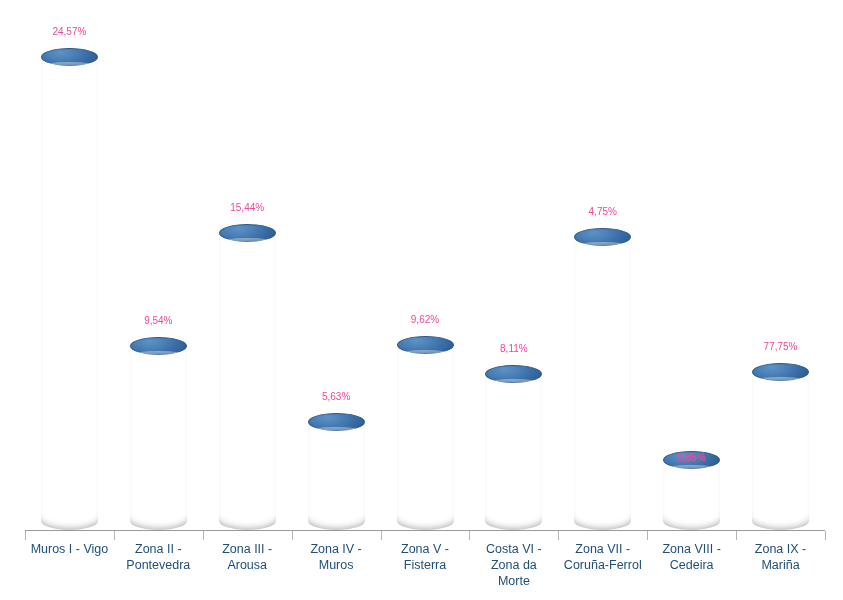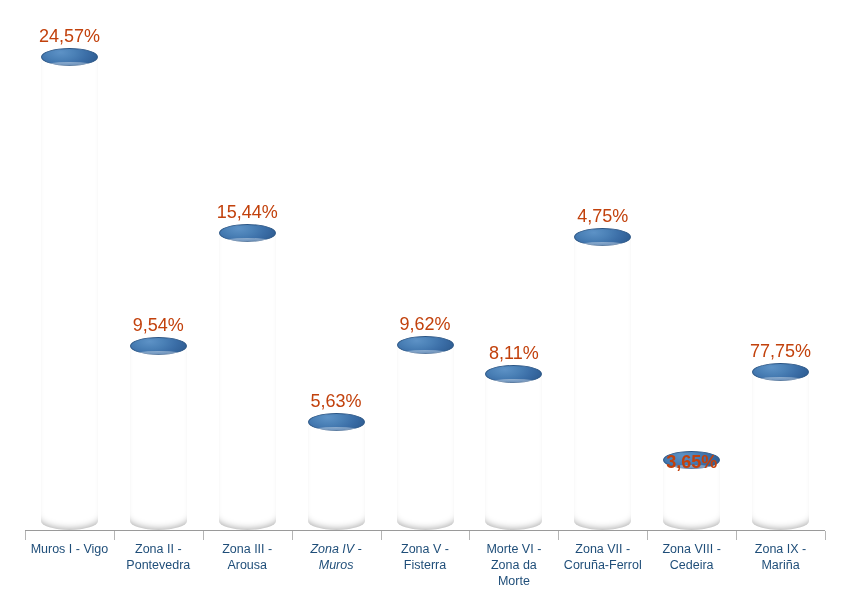--- a/index.html
+++ b/index.html
@@ -103,22 +103,22 @@
     height: 9px;
     border-radius: 50%;
     background: linear-gradient(to bottom, rgba(255,255,255,0.40), rgba(255,255,255,0));
     pointer-events: none;
   }
 
   
   .data-label {
     position: absolute;
     text-align: center;
-    color: #c2410c;
-    font-size: 18px;
+    color: #ec4899;
+    font-size: 10px;
     font-family: "Liberation Sans", sans-serif;
     white-space: nowrap;
   }
 
   
   .cat-label {
     position: absolute;
     top: 541px;
     text-align: center;
     color: #1f4e79;
@@ -228,30 +228,30 @@
         <div>Muros I - Vigo</div>
       </div>
       <div class="cat-label" style="left: 113.889px; width: 88.8889px;">
         <div>Zona II -</div>
         <div>Pontevedra</div>
       </div>
       <div class="cat-label" style="left: 202.778px; width: 88.8889px;">
         <div>Zona III -</div>
         <div>Arousa</div>
       </div>
-      <div class="cat-label" style="left: 291.667px; width: 88.8889px; font-style: italic;">
+      <div class="cat-label" style="left: 291.667px; width: 88.8889px;">
         <div>Zona IV -</div>
         <div>Muros</div>
       </div>
       <div class="cat-label" style="left: 380.556px; width: 88.8889px;">
         <div>Zona V -</div>
         <div>Fisterra</div>
       </div>
       <div class="cat-label" style="left: 469.444px; width: 88.8889px;">
-        <div>Morte VI -</div>
+        <div>Costa VI -</div>
         <div>Zona da</div>
         <div>Morte</div>
       </div>
       <div class="cat-label" style="left: 558.333px; width: 88.8889px;">
         <div>Zona VII -</div>
         <div>Coruña-Ferrol</div>
       </div>
       <div class="cat-label" style="left: 647.222px; width: 88.8889px;">
         <div>Zona VIII -</div>
         <div>Cedeira</div>

